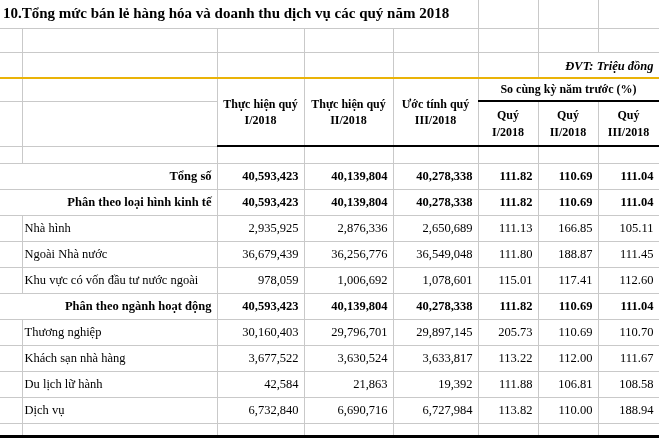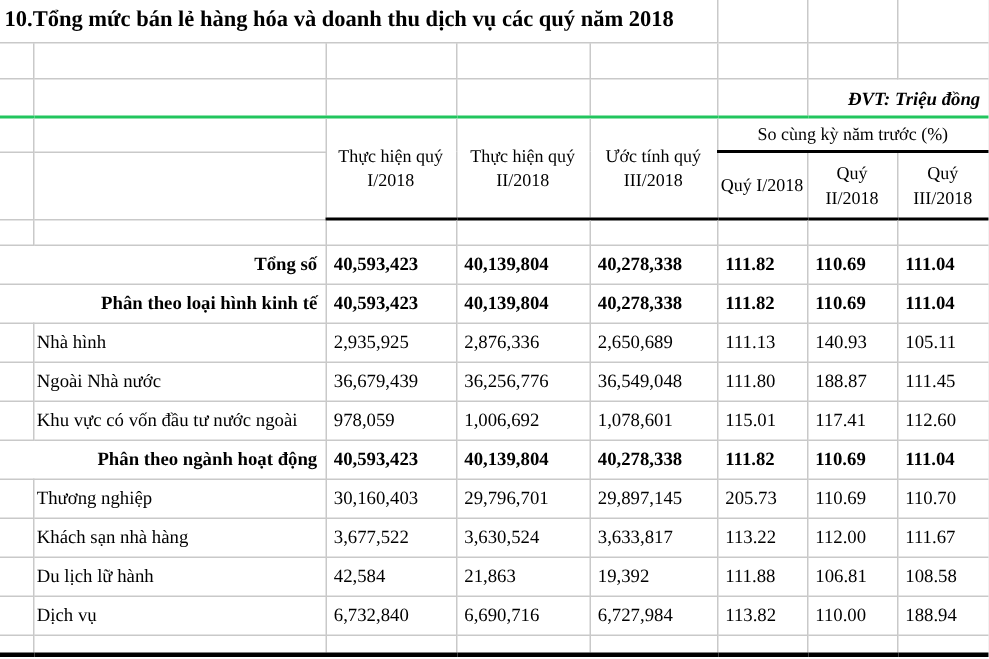--- a/index.html
+++ b/index.html
@@ -39,43 +39,43 @@
     border-bottom: 1px solid #c9c9c9;
     font-weight: bold;
     font-size: 15px;
     white-space: nowrap;
     overflow: visible;
     padding: 0 0 0 3px;
   }
   .r-title td { border-top: 0; }
 
   
-  .unit-row td { border-bottom: 2px solid #22c55e; }
+  .unit-row td { border-bottom: 2px solid #eab308; }
   .c-unit {
     font-weight: bold;
     font-style: italic;
     text-align: right;
     white-space: nowrap;
     vertical-align: bottom;
     padding-bottom: 3px;
   }
 
   
   .hdr {
-    font-weight: normal;
+    font-weight: bold;
     font-size: 12px;
     text-align: center;
     vertical-align: middle;
     line-height: 1.35;
     padding: 1px 2px;
   }
   .bbk { border-bottom: 2px solid #000; }
 
   
-  .num { }
+  .num { text-align: right; }
   .b   { font-weight: bold; }
   .lblb {
     font-weight: bold;
     white-space: nowrap;
     overflow: visible;
     padding-left: 3px;
     text-align: right;
   }
   .lbli {
     white-space: nowrap;
@@ -178,21 +178,21 @@
     <td class="num b">110.69</td>
     <td class="num b">111.04</td>
   </tr>
       <tr class="data">
     <td></td>
     <td class="lbli">Nhà hình</td>
     <td class="num">2,935,925</td>
     <td class="num">2,876,336</td>
     <td class="num">2,650,689</td>
     <td class="num">111.13</td>
-    <td class="num">140.93</td>
+    <td class="num">166.85</td>
     <td class="num">105.11</td>
   </tr>
       <tr class="data">
     <td></td>
     <td class="lbli">Ngoài Nhà nước</td>
     <td class="num">36,679,439</td>
     <td class="num">36,256,776</td>
     <td class="num">36,549,048</td>
     <td class="num">111.80</td>
     <td class="num">188.87</td>

